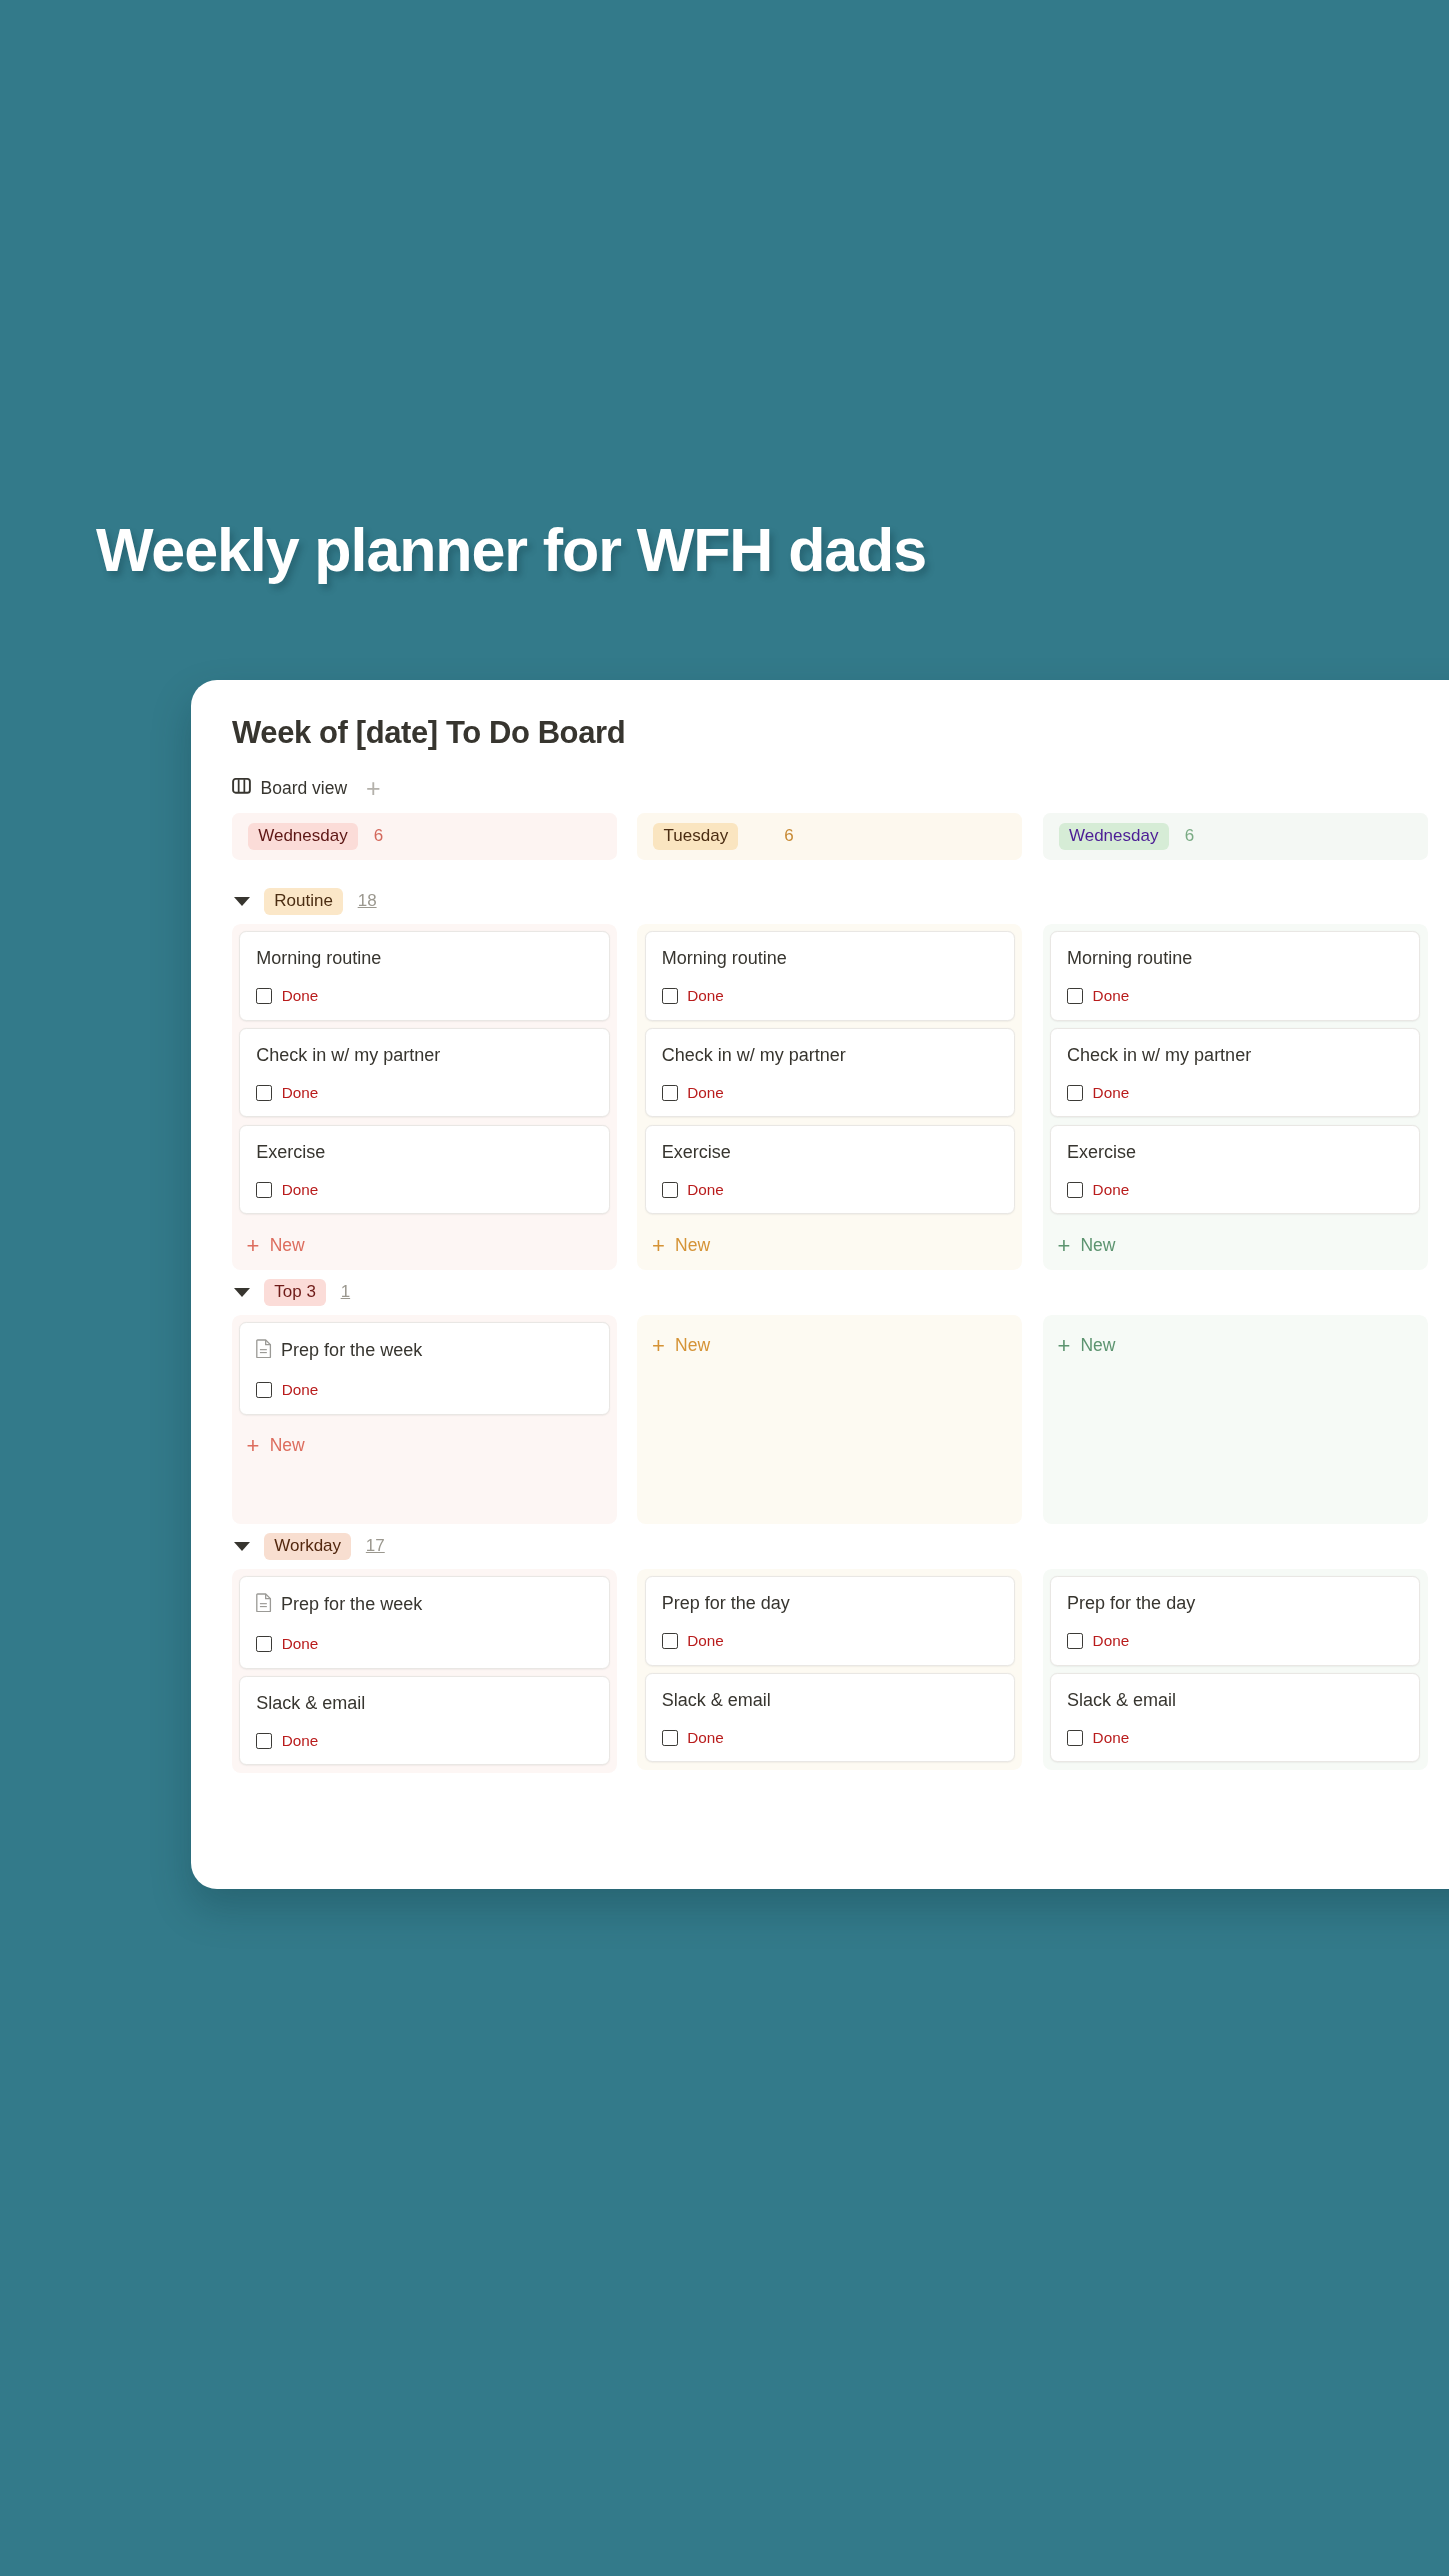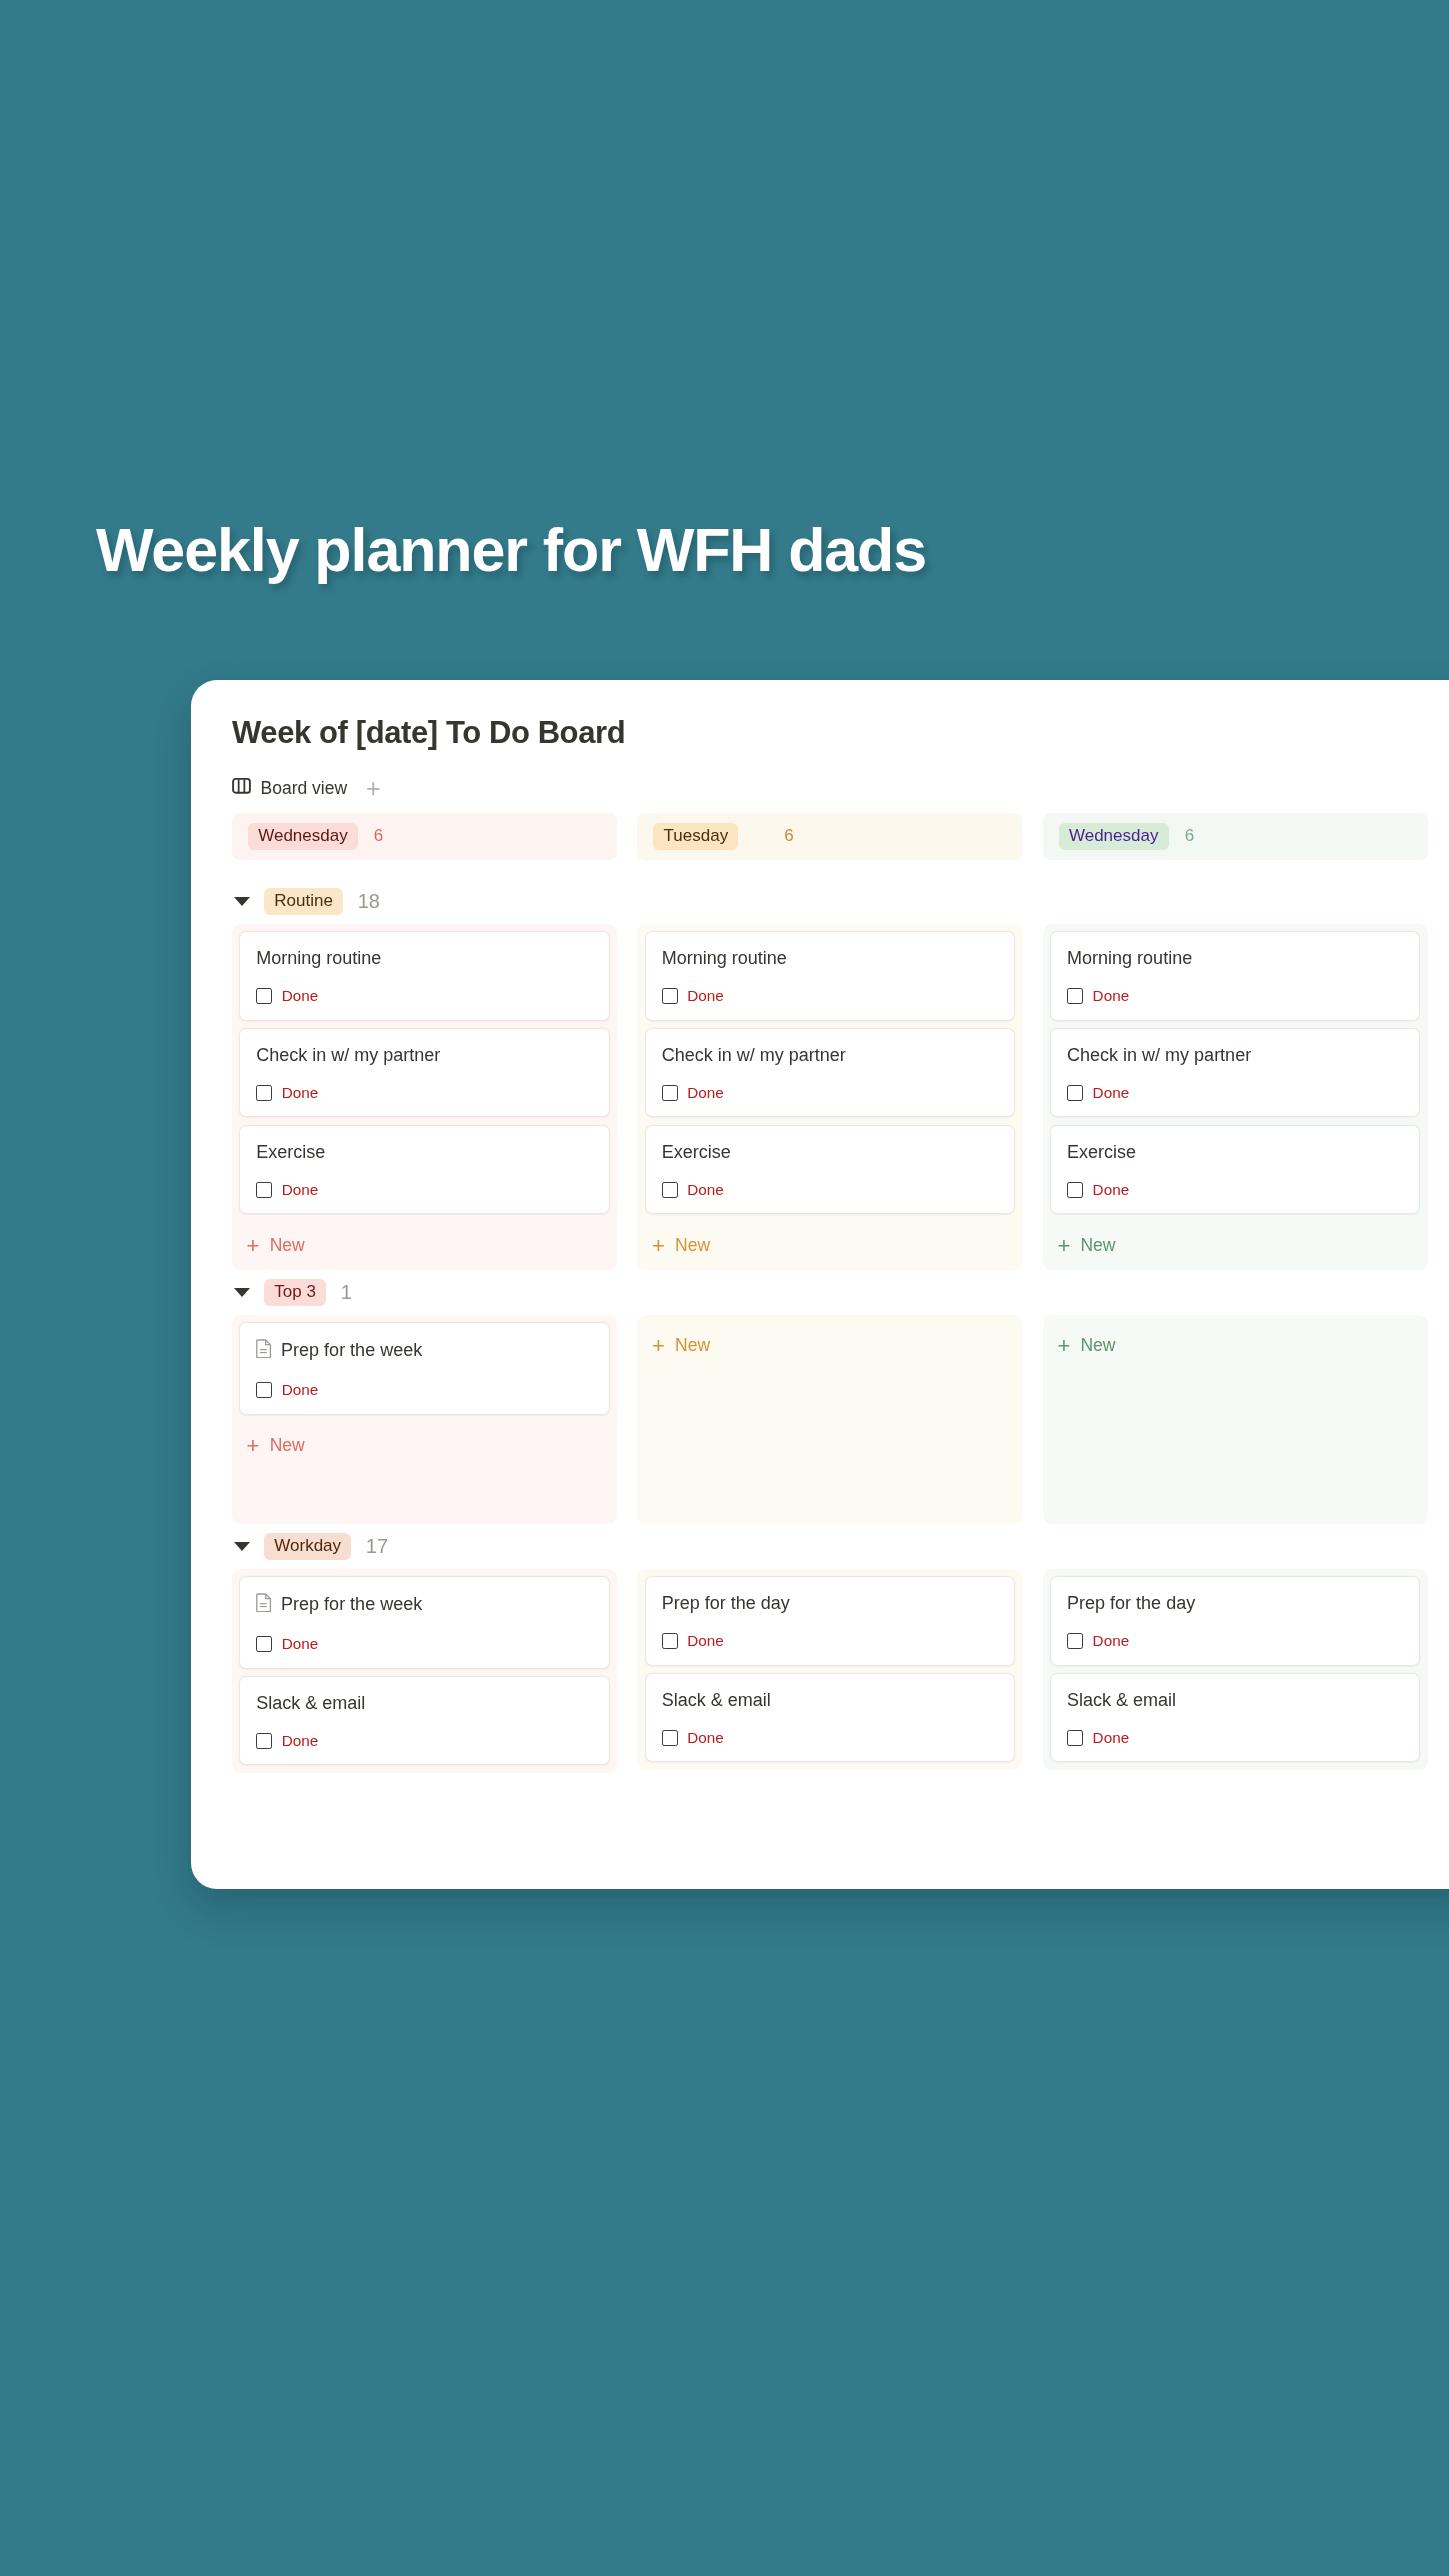--- a/index.html
+++ b/index.html
@@ -158,21 +158,21 @@
     cursor: pointer;
   }
 
   .group-pill {
     font-size: 17px;
     padding: 3.6px 10.2px;
     border-radius: 5.8px;
     white-space: nowrap;
   }
 
-  .group-count { font-size: 20px; color: #9b9ا89; color: #9b988f; }
+  .group-count { font-size: 17px; color: #9b9ا89; color: #9b988f; text-decoration: underline; }
 
   .g-routine .group-pill { background: #fbe7c8; color: #4b2d12; }
   .g-top3    .group-pill { background: #fbdcd8; color: #6f1b18; }
   .g-workday .group-pill { background: #f8ded0; color: #53280f; }
 
   
   .lane {
     border-radius: 8.8px;
     padding: 7.3px 7.3px 0 7.3px;
     display: flex;

